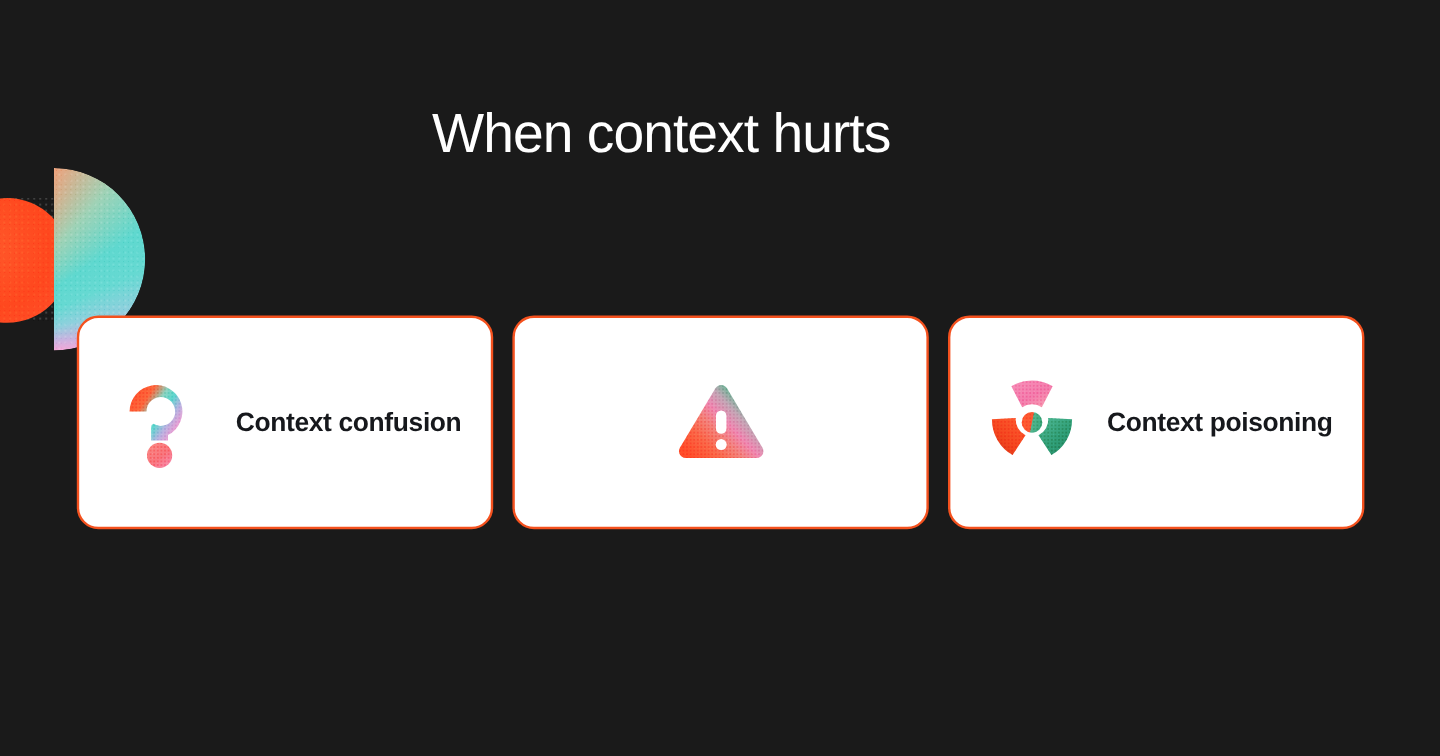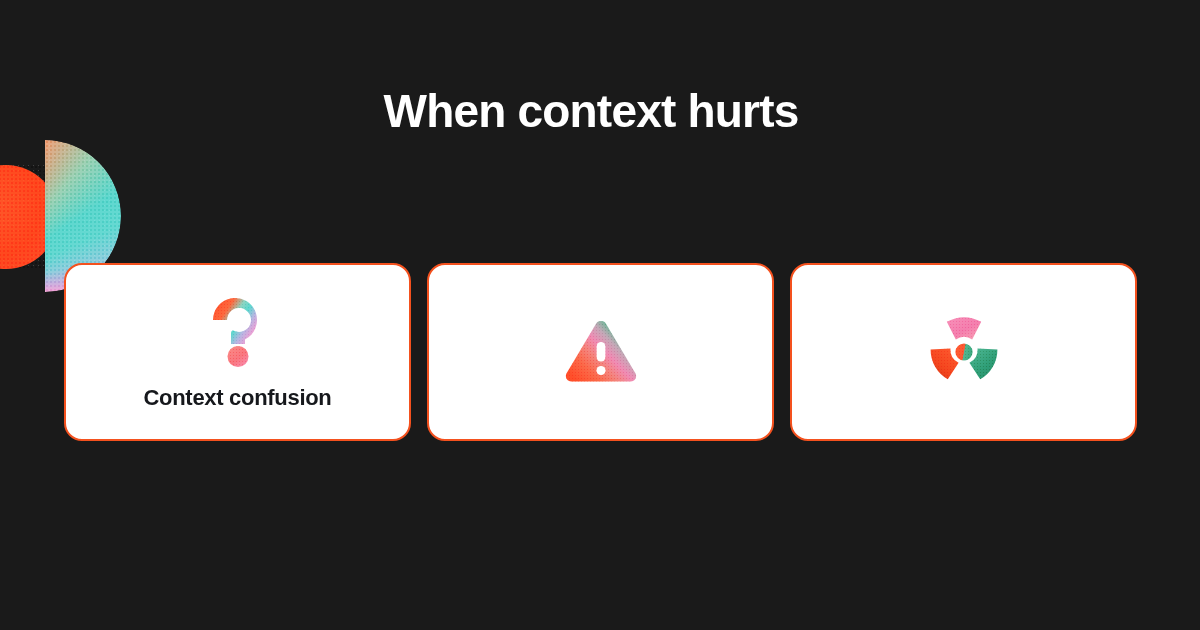--- a/index.html
+++ b/index.html
@@ -89,44 +89,42 @@
 
   
   #title {
     position: absolute;
     left: 0;
     top: 82px;
     width: 1102px;
     text-align: center;
     color: #ffffff;
     font-size: 46px;
-    font-weight: 700;
+    font-weight: 400;
     letter-spacing: -0.8px;
     line-height: 58px;
-    margin-left: 40px;
   }
 
   
   #cards {
     position: absolute;
     left: 64px;
     top: 241px;
     width: 1073px;
     height: 200px;
     display: flex;
     gap: 16px;
   }
 
   .card {
     flex: 1 1 0;
     background: #ffffff;
     border: 2px solid #f4511e;
     border-radius: 18px;
     display: flex;
-    flex-direction: column;
     align-items: center;
     justify-content: center;
     gap: 20px;
     margin-top: 22px;
   }
 
   .card-icon {
     width: 86px;
     height: 72px;
     display: flex;
@@ -263,15 +261,16 @@
                    A 15 15 0 0 1 -13.6 -3.6 Z" fill="url(#bladeLeft)"></path>
 
           <path d="M 16.2 27.2 A 34 34 0 0 0 33.4 -2.6 L 13.6 -3.6
                    A 15 15 0 0 1 5.4 10.7 Z" fill="url(#bladeRight)"></path>
 
           <circle cx="0" cy="0" r="8.6" fill="url(#hubG)"></circle>
         </g>
       </svg>
       <div class="icon-grain"></div>
     </div>
+    <div class="card-label">Context poisoning</div>
   </div>
 
 </div>
 
 </body></html>

